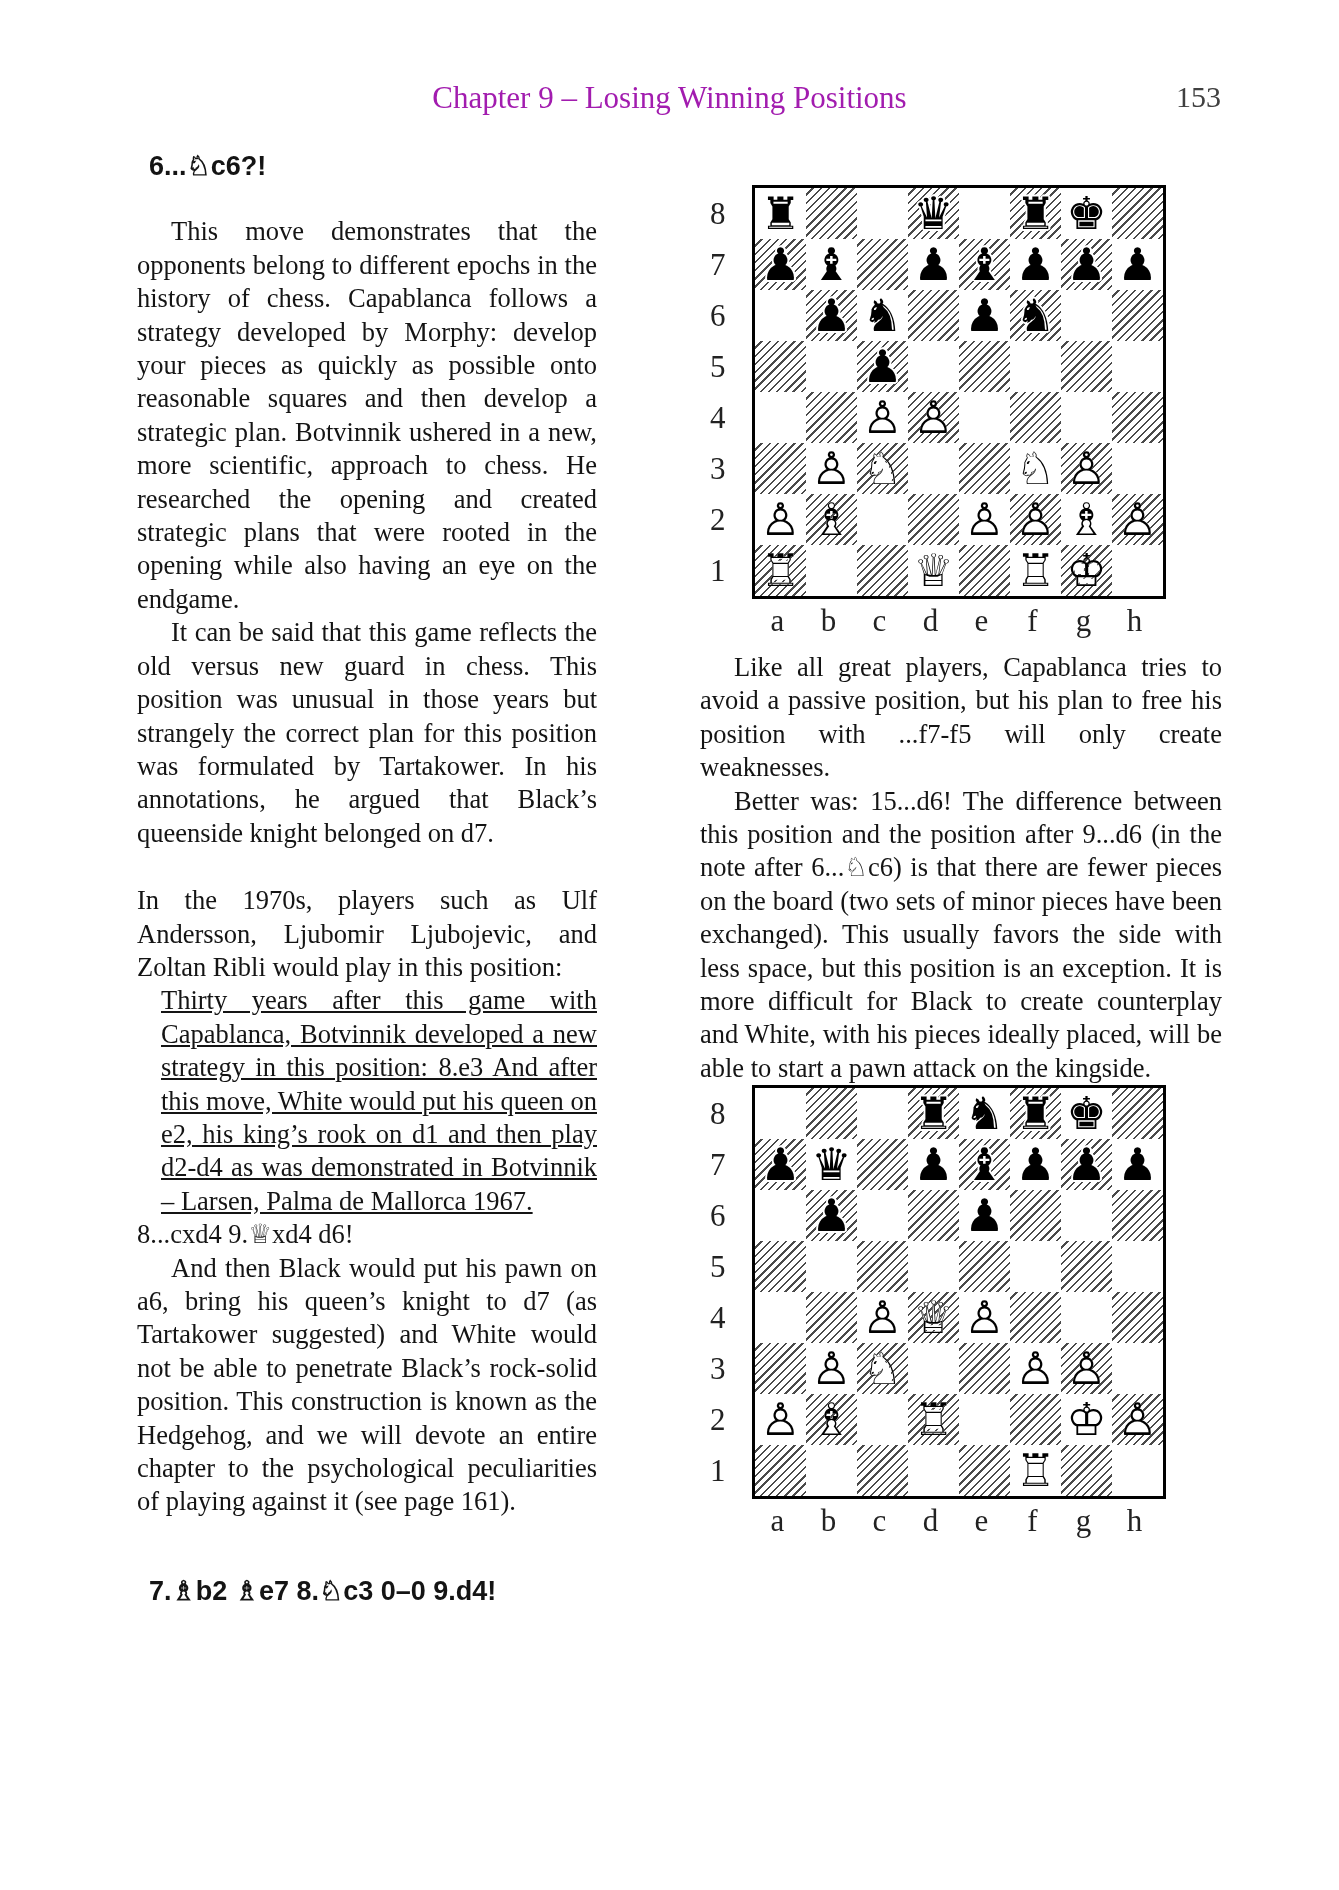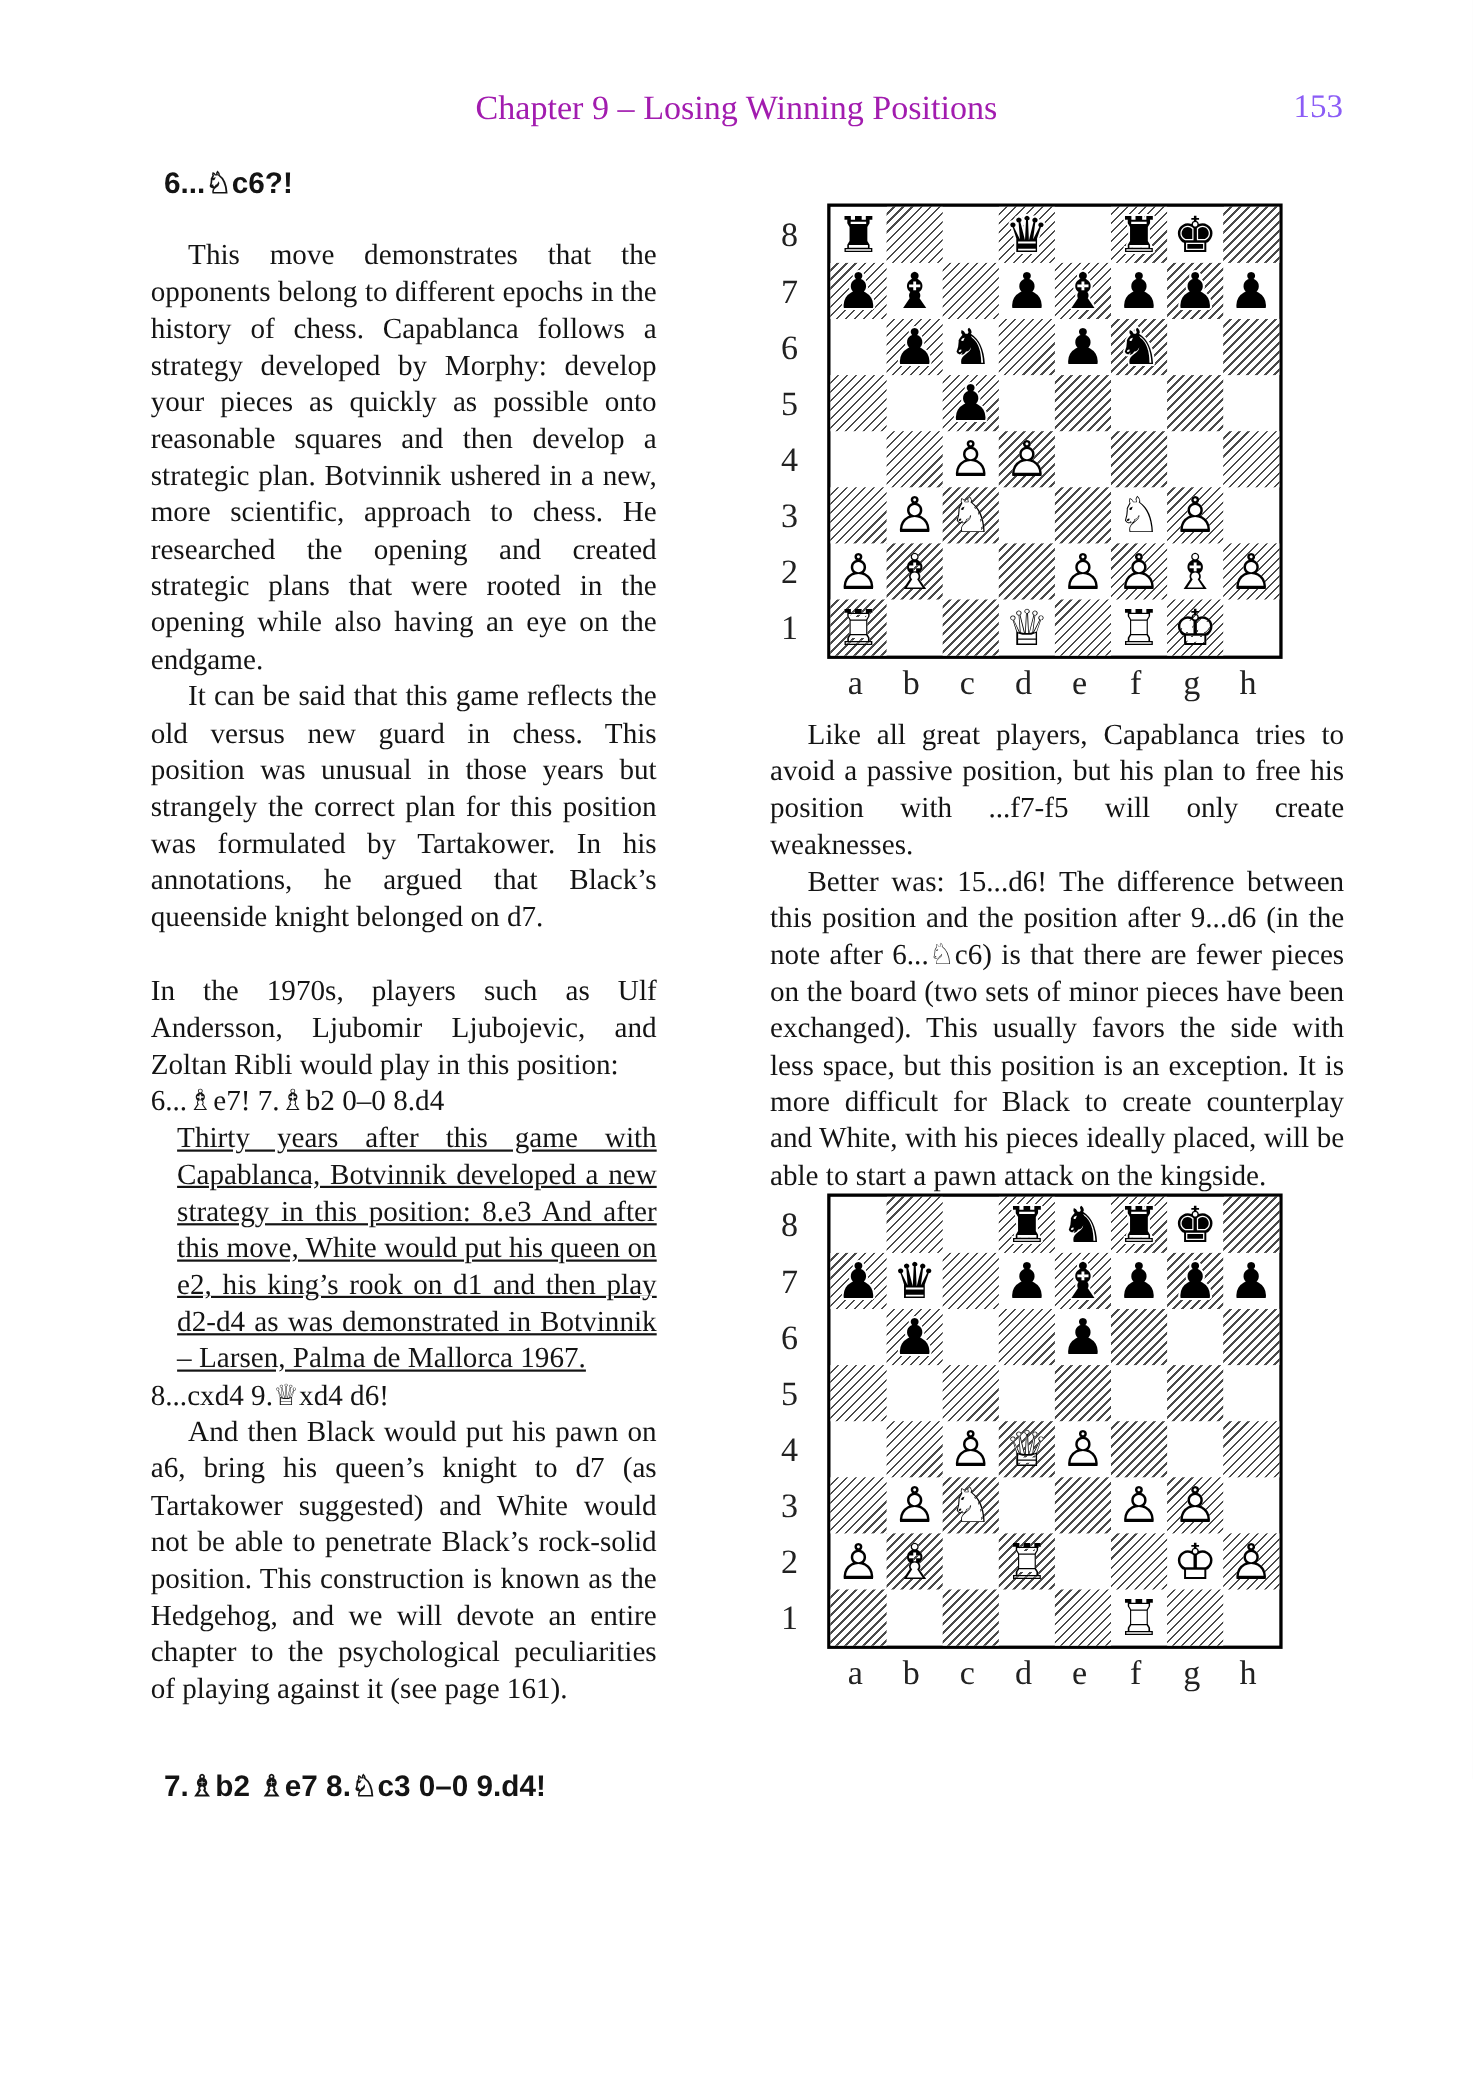--- a/index.html
+++ b/index.html
@@ -7,21 +7,21 @@
     width:1339px;height:1890px;position:relative;background:#ffffff;
     font-family:"Liberation Serif","DejaVu Serif",serif;color:#141414;
     overflow:hidden;margin:0 auto;
   }
   
   .chapter-title{
     position:absolute;top:80px;left:0;right:0;text-align:center;
     font-size:31px;color:#a21caf;
   }
   .page-number{
-    position:absolute;top:80px;right:118px;font-size:30px;color:#8b5cf6;
+    position:absolute;top:80px;right:118px;font-size:30px;color:#404040;
   }
   
   .col{position:absolute;}
   .col-left{left:137px;top:150px;width:460px;}
   .col-right{left:700px;top:185px;width:522px;}
   p{margin:0;}
   .body{
     font-size:26.5px;line-height:33.4px;text-align:justify;
     font-family:"Liberation Serif","DejaVu Serif","DejaVu Sans",serif;
   }
@@ -79,21 +79,20 @@
 <div class="page">
 
   <div class="chapter-title">Chapter 9 – Losing Winning Positions</div>
   <div class="page-number">153</div>
 
   <section class="col col-left">
     <p class="boldmove">6...♘c6?!</p>
     <p class="body indent mt-para1">This move demonstrates that the opponents belong to different epochs in the history of chess. Capablanca follows a strategy developed by Morphy: develop your pieces as quickly as possible onto reasonable squares and then develop a strategic plan. Botvinnik ushered in a new, more scientific, approach to chess. He researched the opening and created strategic plans that were rooted in the opening while also having an eye on the endgame.</p>
     <p class="body indent">It can be said that this game reflects the old versus new guard in chess. This position was unusual in those years but strangely the correct plan for this position was formulated by Tartakower. In his annotations, he argued that Black’s queenside knight belonged on d7.</p>
     <p class="body mt-blank">In the 1970s, players such as Ulf Andersson, Ljubomir Ljubojevic, and Zoltan Ribli would play in this position:</p>
-    <p class="body">6...♗e7! 7.♗b2 0–0 8.d4</p>
     <p class="body note-block">Thirty years after this game with Capablanca, Botvinnik developed a new strategy in this position: 8.e3 And after this move, White would put his queen on e2, his king’s rook on d1 and then play d2-d4 as was demonstrated in Botvinnik – Larsen, Palma de Mallorca 1967.</p>
     <p class="body">8...cxd4 9.♕xd4 d6!</p>
     <p class="body indent">And then Black would put his pawn on a6, bring his queen’s knight to d7 (as Tartakower suggested) and White would not be able to penetrate Black’s rock-solid position. This construction is known as the Hedgehog, and we will devote an entire chapter to the psychological peculiarities of playing against it (see page 161).</p>
     <p class="boldmove lc-heading2">7.♗b2 ♗e7 8.♘c3 0–0 9.d4!</p>
   </section>
 
   <section class="col col-right">
     <div class="diagram">
         <div class="diag-row">
           <div class="rank-labels">

